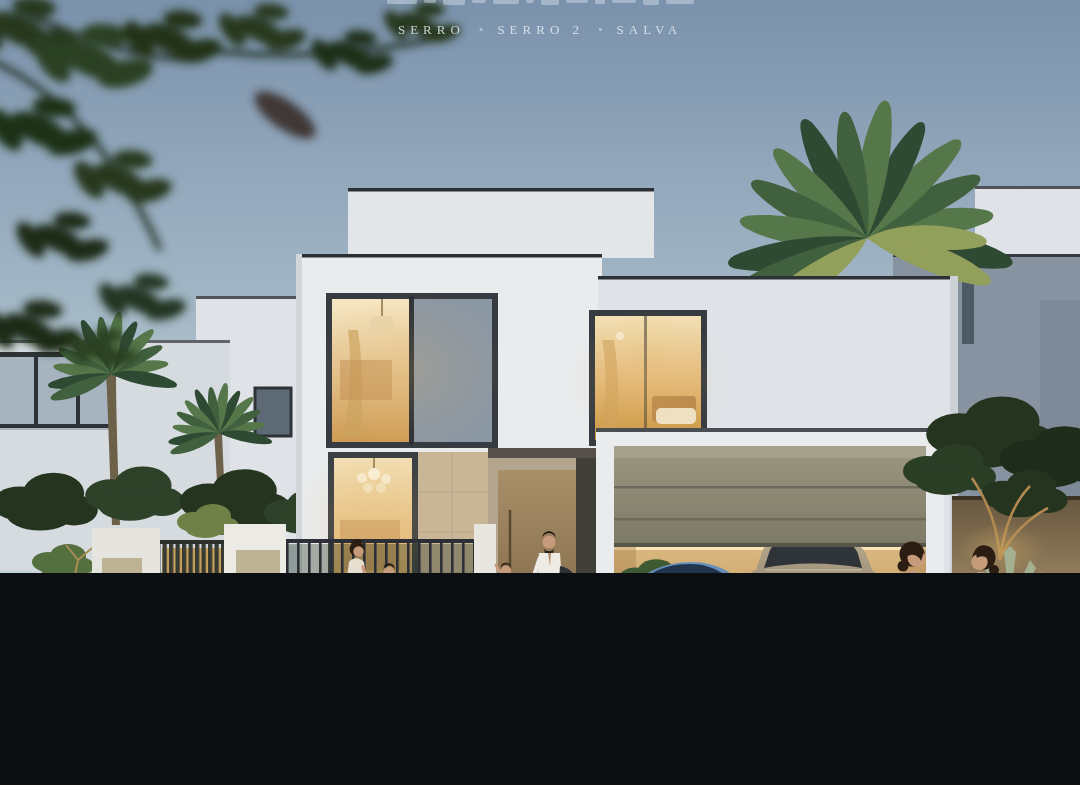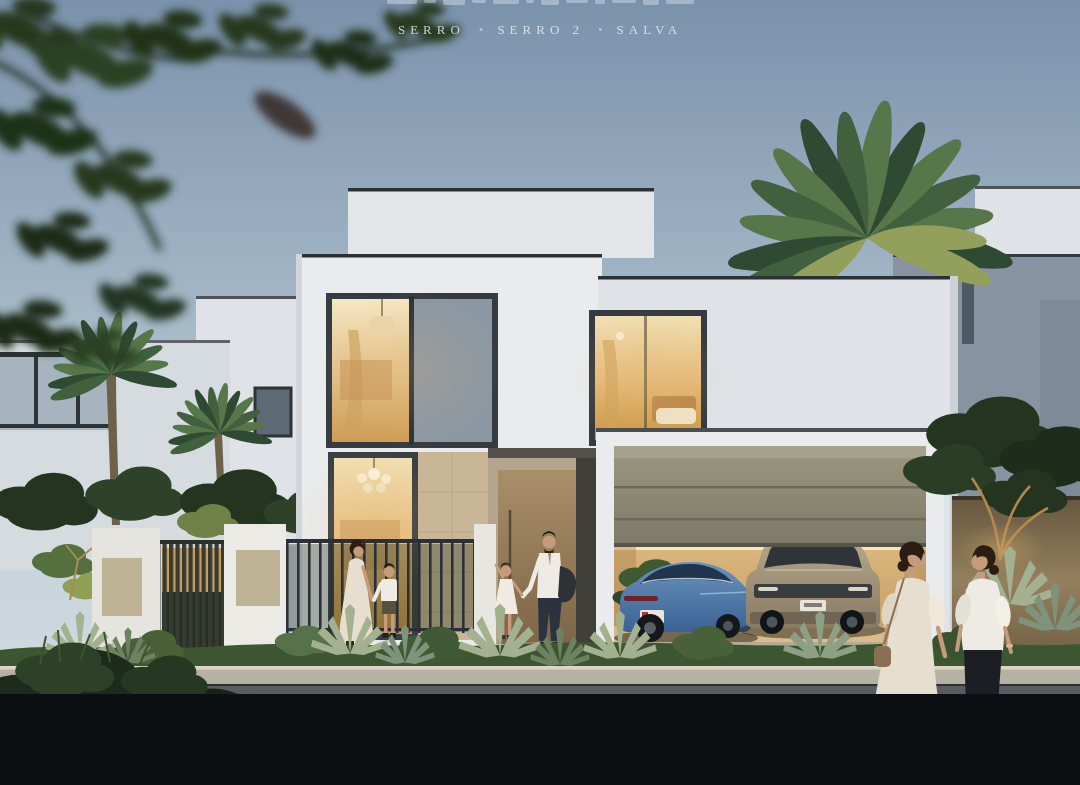--- a/index.html
+++ b/index.html
@@ -1,16 +1,16 @@
 <!DOCTYPE html>
 <html style="--sky-top: #7b92ac; --sky-mid: #a2b6c5; --sky-low: #ccd7de; --wall: #e9ebed; --wall-2: #dfe2e6; --frame-dark: #33383e; --warm-hi: #f2dfb4; --warm-lo: #c9953f; --glass-gray: #8b97a3; --stone: #c8b697; --door-bronze: #9a8260; --garage-door: #8d8875; --garage-interior: #e2bc80; --car-blue: #4c7bab; --suv-tan: #a79a80; --road: #4a4e52; --curb: #b6b1a3; --lane: #d6dadb; --hedge: #3c5632; --hedge-lit: #7e9450; --agave: #a3b191; --foliage: #24341f; --grass: #24381f; --trunk: #6e614a; --neighbor-gray: #8793a0; --warm-wall: #8a775a; --dress-cream: #e6dfcf; --shirt-white: #edebe3; --pants-dark: #1c1e23; --skin: #c59b7c; --hair: #2b1d12; --text-light: #e7edf3;"><head>
 <meta charset="utf-8">
 <style>
   html,body{margin:0;padding:0;background:#0c0f12;}
-  .stage{position:relative;width:1080px;height:694px;overflow:hidden;
+  .stage{position:relative;width:1080px;height:573px;overflow:hidden;
          font-family:"Liberation Sans",sans-serif;}
   .stage svg{position:absolute;left:0;top:0;}
 
   
   .wordmark-frag{position:absolute;top:0;left:0;width:100%;height:7px;
     display:flex;justify-content:center;gap:7px;align-items:flex-start;overflow:hidden;}
   .wordmark-frag i{display:block;background:rgba(224,233,241,.42);border-radius:0 0 2px 2px;}
   .project-header{position:absolute;top:22px;left:0;width:100%;
     text-align:center;font-family:"Liberation Serif",serif;
     font-size:13px;letter-spacing:5px;color:var(--text-light,#e7edf3);

